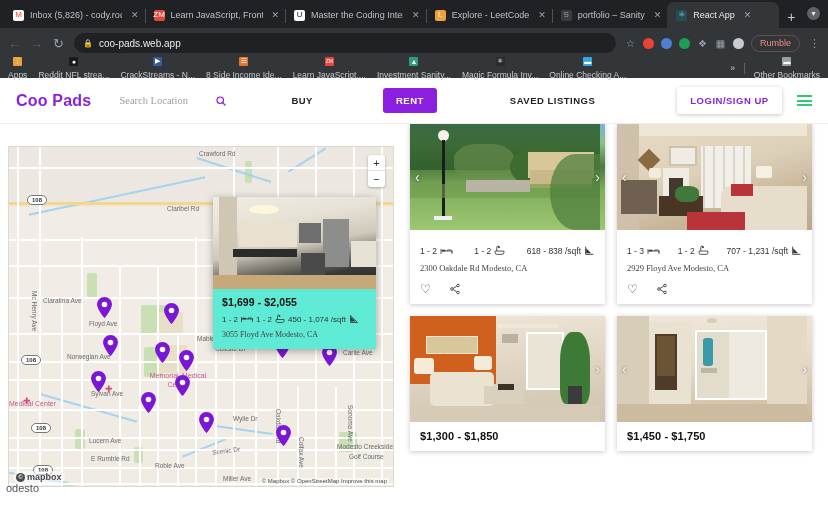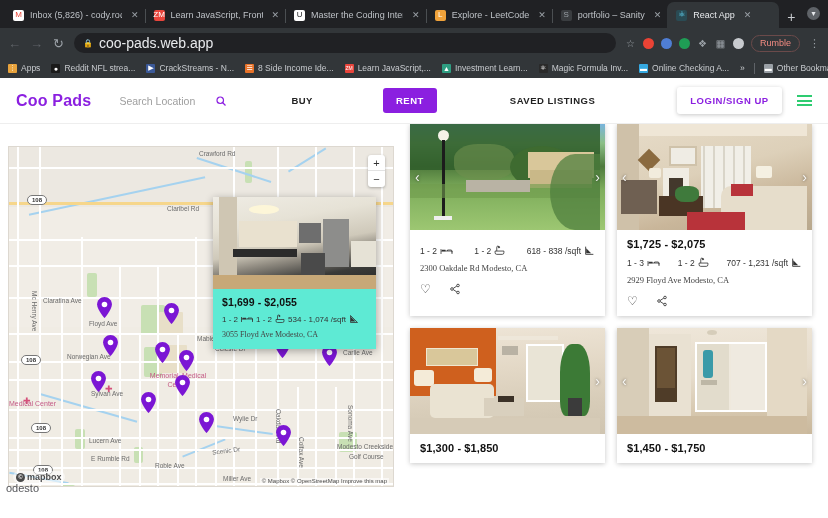--- a/index.html
+++ b/index.html
@@ -54,38 +54,38 @@
     gap: 9px; padding: 0 8px; background: #323639;
   }
   .navbtn { color: #9aa0a6; font-size: 13px; width: 13px; text-align: center; }
   .navbtn.dim { color: #5f6368; }
   .urlbox {
     flex: 1; height: 20px; background: #202124;
     border-radius: 10px; display: flex; align-items: center;
     padding: 0 9px; gap: 6px;
   }
   .urlbox .lock { font-size: 8px; color: #9aa0a6; }
-  .urlbox .url { font-size: 14px; color: #e8eaed; }
+  .urlbox .url { font-size: 10px; color: #e8eaed; }
   .omni-icons { display: flex; align-items: center; gap: 7px; }
   .oi { width: 11px; height: 11px; border-radius: 50%; display: block; }
   .oi.star { background: none; color: #9aa0a6; font-size: 10px; line-height: 11px; text-align:center; border-radius:0;}
   .oi.glyph { background: none; color: #9aa0a6; font-size: 10px; line-height: 11px; text-align:center; border-radius:0; }
   .updatebtn {
     height: 17px; border: 1px solid #6b4a4a; border-radius: 9px;
     color: #f28b82; font-size: 9px; padding: 0 8px;
     display: flex; align-items: center;
   }
   .kebab { color: #9aa0a6; font-size: 11px; padding-left: 2px; }
 
   .bookmarks {
     height: 20px; display: flex; align-items: center;
     gap: 11px; padding: 0 8px; background: #323639;
     font-size: 8.5px; color: #c8cbcf; white-space: nowrap;
   }
-  .bm { display: flex; align-items: center; gap: 4px; }
+  .bm { display: flex; align-items: center; gap: 4px; flex-direction: column; }
   .bm .bmicon {
     width: 9px; height: 9px; border-radius: 1px;
     display: flex; align-items: center; justify-content: center;
     font-size: 7px; color: #fff; flex: 0 0 auto;
   }
   .bm-right { margin-left: auto; display: flex; align-items: center; gap: 9px; }
   .bmdiv { width: 1px; height: 11px; background: #5f6368; }
 
   
   .appheader {
@@ -97,21 +97,21 @@
     font-size: 16px; font-weight: 700; color: #8B1FE0;
     letter-spacing: .2px; flex: 0 0 auto;
   }
   .searchwrap {
     display: flex; align-items: center; gap: 8px;
     margin-left: 28px; flex: 0 0 auto;
   }
   .searchinput {
     border: none; outline: none; font-size: 10.5px;
     color: #333; width: 88px; background: transparent;
-    font-family: Liberation Sans, sans-serif;
+    font-family: Liberation Serif, serif;
   }
   .searchinput::placeholder { color: #9e9e9e; }
   .searchicon { color: #8B1FE0; font-size: 12px; }
   .navitem {
     font-size: 9.5px; font-weight: 700; color: #222;
     letter-spacing: .5px; flex: 0 0 auto;
   }
   .nav-buy { margin-left: 64px; }
   .nav-rent {
     margin-left: 70px; background: #8B1FE0; color: #fff;
@@ -322,21 +322,21 @@
     <span class="bm">
       <span class="bmicon" style="background:#e8732a">☰</span>
       <span>8 Side Income Ide...</span>
     </span>
     <span class="bm">
       <span class="bmicon" style="background:#e8453c;font-size:5px">ZM</span>
       <span>Learn JavaScript,...</span>
     </span>
     <span class="bm">
       <span class="bmicon" style="background:#2e9e82">▲</span>
-      <span>Investment Learn...</span>
+      <span>Investment Sanity...</span>
     </span>
     <span class="bm">
       <span class="bmicon" style="background:#2a2a2a">⚛</span>
       <span>Magic Formula Inv...</span>
     </span>
     <span class="bm">
       <span class="bmicon" style="background:#35a8e0">▬</span>
       <span>Online Checking A...</span>
     </span>
     <span class="bm-right">
@@ -605,21 +605,21 @@
             <span>1 - 2</span>
             <span>
               <svg class="ic-svg" width="10" height="10" viewBox="0 0 20 20" fill="none" stroke="#333" stroke-width="1.5">
                 <path d="M2 11h16v3a3 3 0 0 1-3 3H5a3 3 0 0 1-3-3z"></path>
                   <path d="M5 11V4a2 2 0 0 1 4 0"></path>
                   <circle cx="9" cy="4" r="1.2" fill="#333"></circle>
               </svg>
             </span>
           </span>
           <span class="sp">
-            <span>534 - 1,074 /sqft</span>
+            <span>450 - 1,074 /sqft</span>
             <span>
               <svg class="ic-svg" width="10" height="10" viewBox="0 0 20 20" fill="none" stroke="#333" stroke-width="1.6">
                 <path d="M3 3v14h14"></path>
                   <path d="M3 3l14 14" fill="none"></path>
                   <path d="M4 6l0 9 9 0z" fill="#333" stroke="none"></path>
               </svg>
             </span>
           </span>
         </div>
         <div class="addr">3055 Floyd Ave Modesto, CA</div>
@@ -713,21 +713,20 @@
         <div style="position:absolute;left:4px;top:56px;width:36px;height:34px;background:#6f6052"></div>
         <div style="position:absolute;left:42px;top:72px;width:44px;height:20px;background:#4a3524"></div>
         <div style="position:absolute;left:58px;top:62px;width:24px;height:16px;background:#3f7a3c;border-radius:40%"></div>
         <div style="position:absolute;left:104px;top:62px;width:86px;height:44px;background:#e6ddcb;border-radius:10px 0 0 0"></div>
         <div style="position:absolute;left:70px;top:88px;width:58px;height:18px;background:#b8333a"></div>
         <div style="position:absolute;left:114px;top:60px;width:22px;height:12px;background:#b8333a"></div>
         <span class="carobtn l">‹</span>
         <span class="carobtn r">›</span>
       </div>
       <div class="info">
-        <div class="price">$1,725 - $2,075</div>
         <div class="specs">
           <span class="sp">
             <span>1 - 3</span>
             <span>
               <svg class="ic-svg" width="13" height="8" viewBox="0 0 24 16" fill="none" stroke="#333" stroke-width="1.6">
                 <path d="M1 14V4M1 8h22v6M23 11V8c0-1-.8-2-2-2h-7V8"></path>
                   <rect x="3" y="5.5" width="7" height="3" fill="#333" stroke="none"></rect>
               </svg>
             </span>
           </span>

